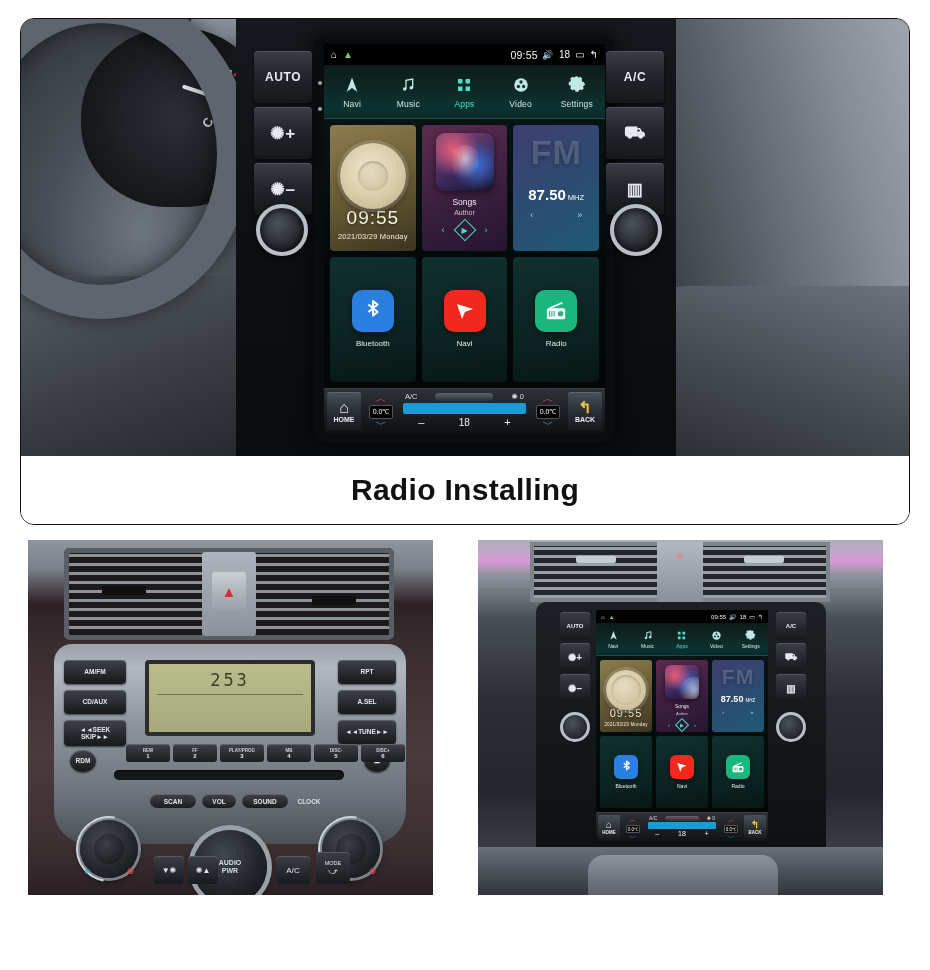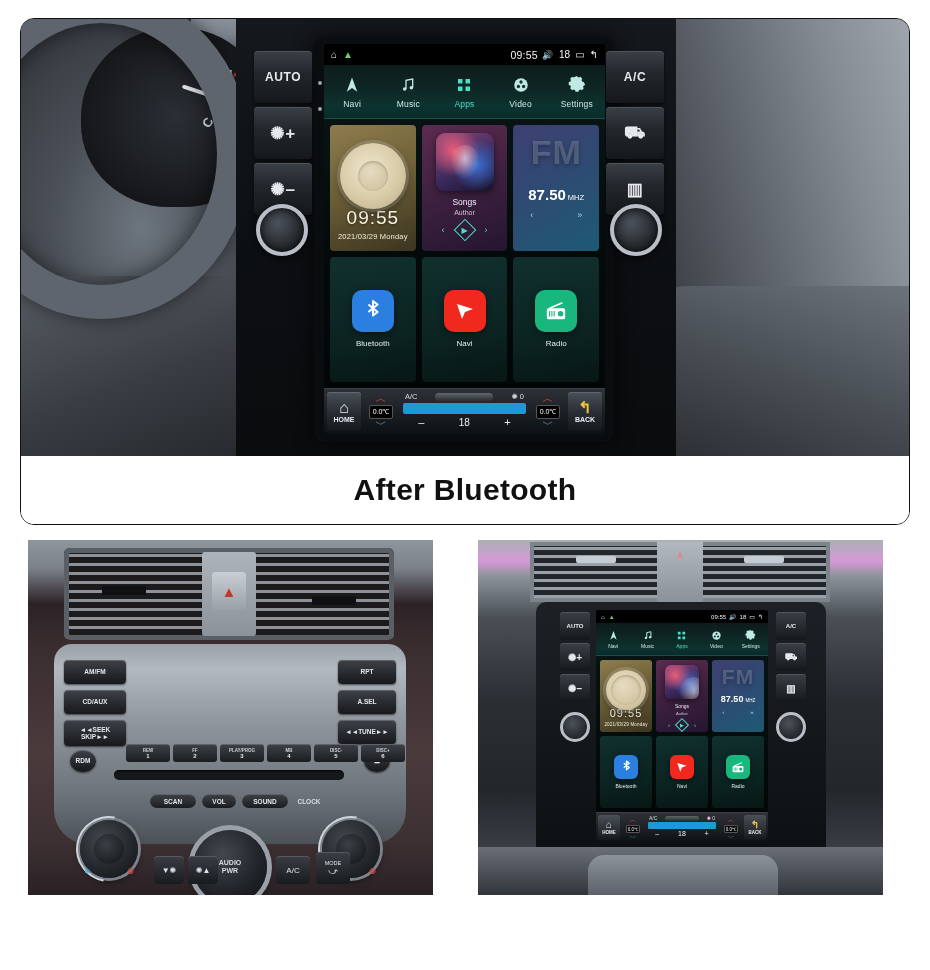--- a/index.html
+++ b/index.html
@@ -593,35 +593,39 @@
             </div>
             <div class="hv-btn">
               <span class="big" style="color:#f0c040;">↰</span>
               <span>BACK</span>
             </div>
           </div>
         </div>
       </div>
     </div>
 
-    <div class="hero-caption">After Bluetooth</div>
+    <div class="hero-caption">Radio Installing</div>
   </div>
 
   <div class="bot-row">
 
     <div class="bot-panel left">
       <div class="stock">
         <div class="stock-vents">
           <div class="vent-tab" style="left:38px; top:38px;"></div>
           <div class="vent-tab" style="right:38px; top:48px;"></div>
           <div class="vent-center"></div>
           <div class="hazard">▲</div>
         </div>
 
         <div class="stock-face">
+          <div class="lcd">
+            <div class="lcd-line"></div>
+            <div class="lcd-num">253</div>
+          </div>
 
           <div class="sbtn" style="left:10px; top:16px; width:62px; height:24px;">
               <span>AM/FM</span>
             </div>
           <div class="sbtn" style="left:10px; top:46px; width:62px; height:24px;">
               <span>CD/AUX</span>
             </div>
           <div class="sbtn" style="left:10px; top:76px; width:62px; height:26px;">
               <span>◄◄SEEK<br>SKIP►►</span>
             </div>

